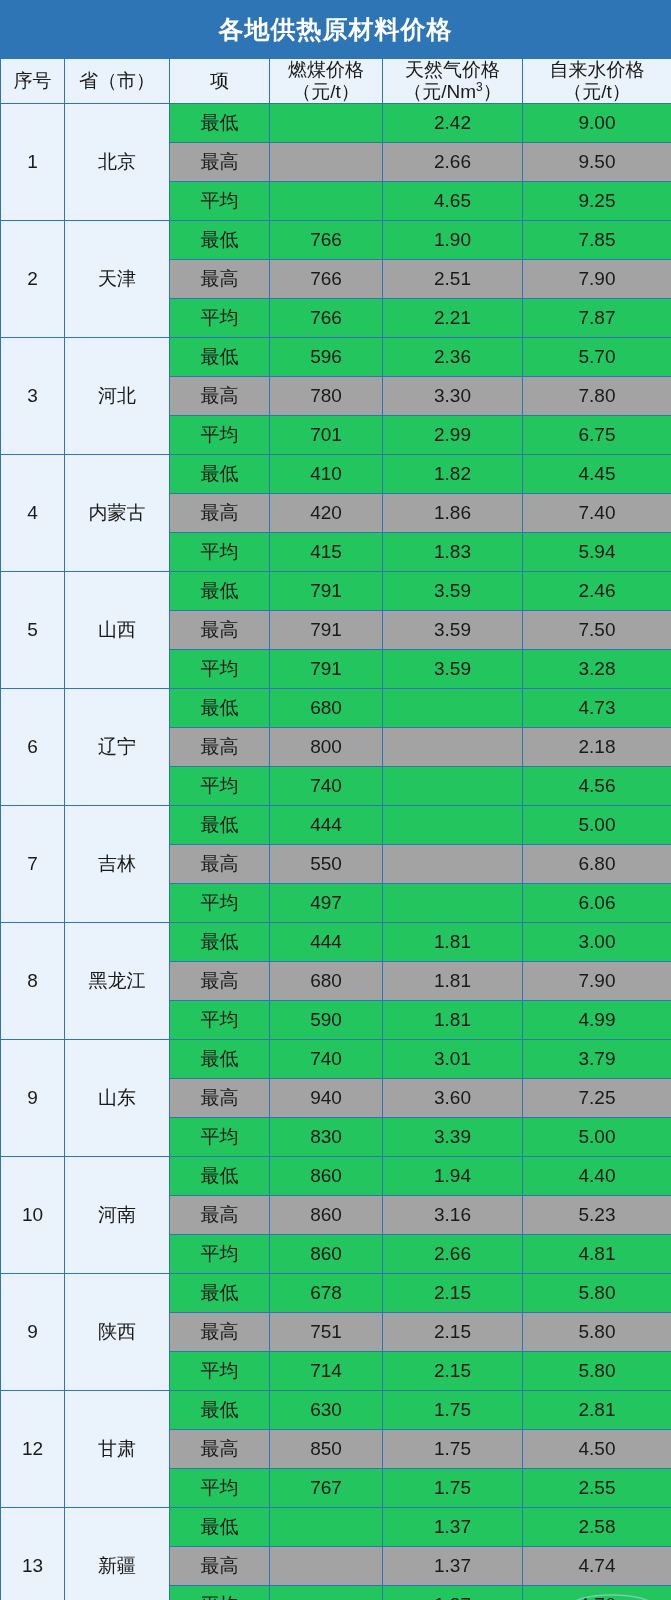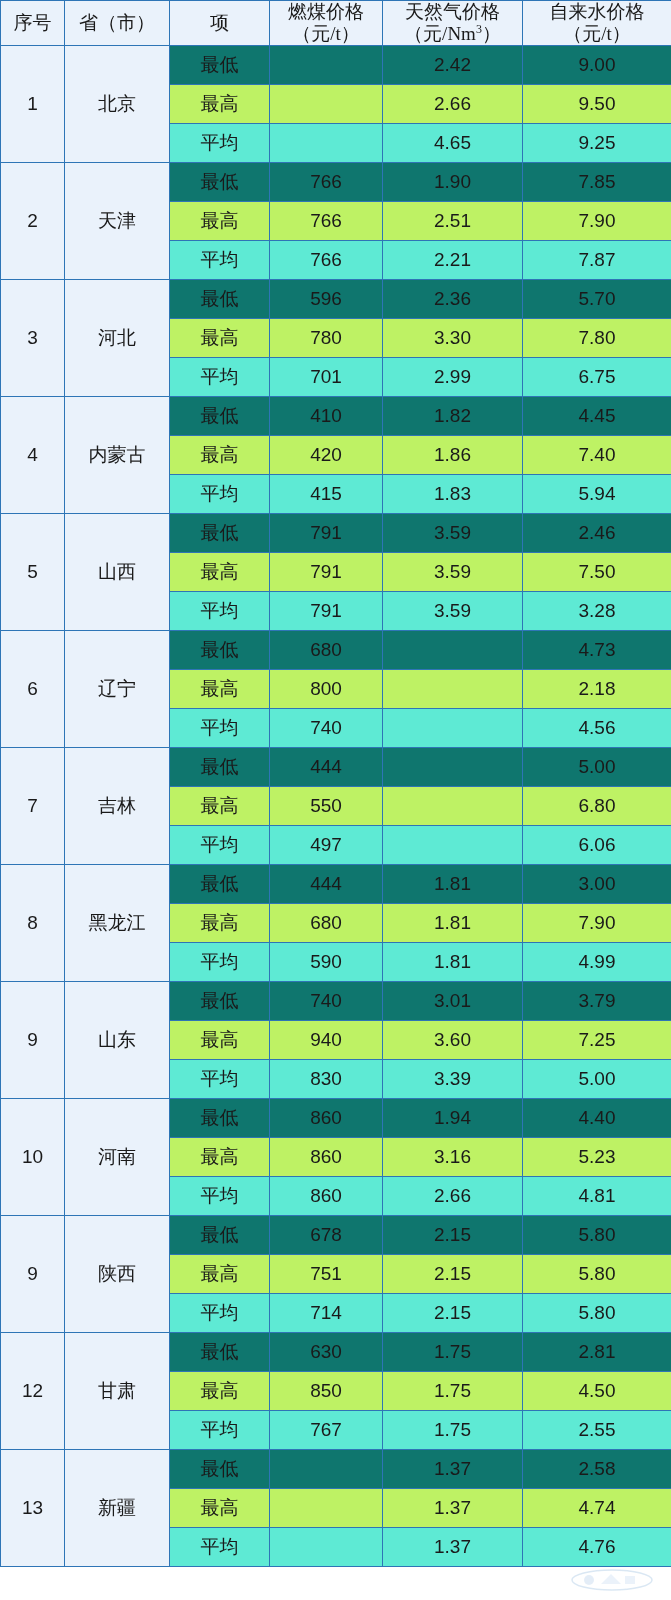--- a/index.html
+++ b/index.html
@@ -52,47 +52,50 @@
     height: 38px;
     line-height: 1.15;
   }
   thead th {
     background: #eaf2fb;
     font-size: 19px;
     font-weight: normal;
     height: 86px;
     padding: 2px 2px;
   }
-  thead th .hdr-l2 { display: block; font-family: Liberation Serif, serif; }
+  thead th .hdr-l2 { display: block; }
   .seq-cell, .prov-cell {
     background: #eaf2fb;
     font-size: 21px;
   }
   .prov-cell { font-size: 21px; }
-  .row-min td.data, .row-min td.item { background: #0f766e; }
-  .row-max td.data, .row-max td.item { background: #bef264; }
-  .row-avg td.data, .row-avg td.item { background: #5eead4; }
+  .row-min td.data, .row-min td.item { background: #22c55e; }
+  .row-max td.data, .row-max td.item { background: #a3a3a3; }
+  .row-avg td.data, .row-avg td.item { background: #22c55e; }
   td.item { font-size: 19px; }
   td.data { font-size: 20px; }
   .sup { font-size: 12px; vertical-align: super; }
   .watermark {
     position: absolute;
     right: 14px;
     bottom: 6px;
     width: 90px;
     height: 28px;
     opacity: 0.55;
     pointer-events: none;
   }
 </style>
 </head>
 <body>
 
 <div class="sheet">
 
+  <div class="title-bar">
+    <span>各地供热原材料价格</span>
+  </div>
 
   <table class="price-table">
     <colgroup>
       <col class="c-seq">
       <col class="c-prov">
       <col class="c-item">
       <col class="c-coal">
       <col class="c-gas">
       <col class="c-water">
     </colgroup>

